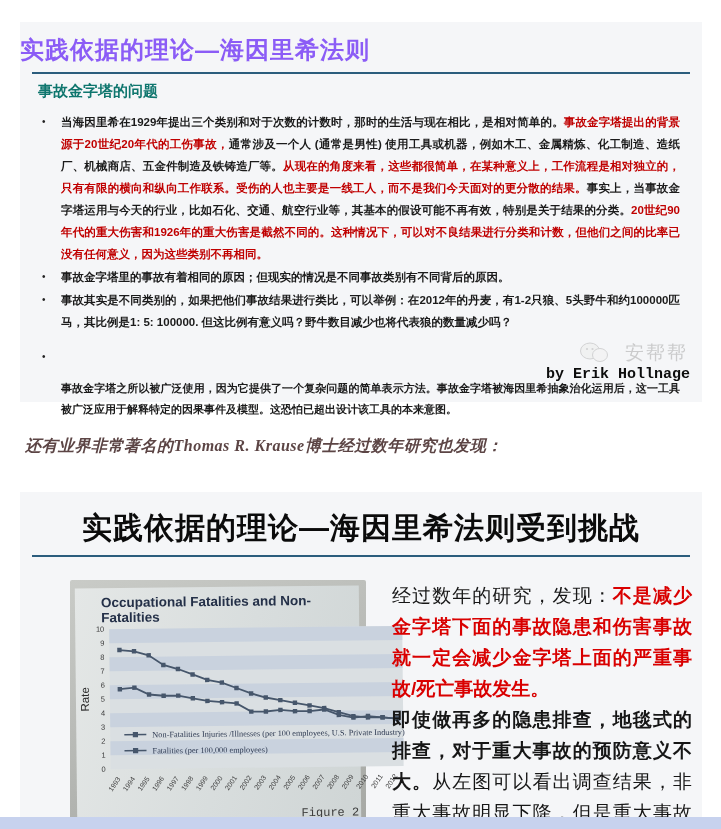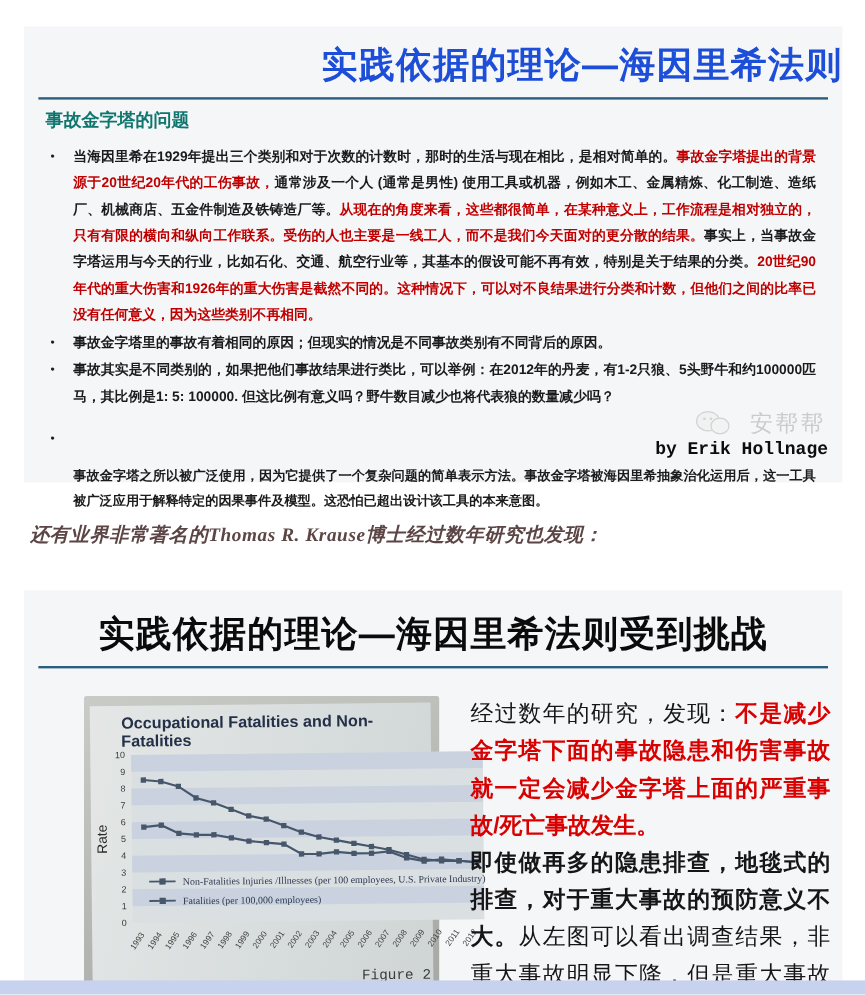--- a/index.html
+++ b/index.html
@@ -1,22 +1,22 @@
 <!DOCTYPE html>
 <html><head>
 <meta charset="utf-8">
 <style>
   html,body{margin:0;padding:0;}
   .page{position:relative;width:721px;height:829px;background:#ffffff;overflow:hidden;
         font-family:"Liberation Sans",sans-serif;}
   
   .slide{position:absolute;left:20px;width:682px;background:#f5f6f8;}
   .slide1{top:22px;height:380px;}
-  .s1-title{margin:0;padding-top:12px;text-align:right;font-size:30px;font-weight:bold;
-            color:#1d4ed8;letter-spacing:1px;}
+  .s1-title{margin:0;padding-top:12px;text-align:left;font-size:24px;font-weight:bold;
+            color:#8b5cf6;letter-spacing:1px;}
   .rule{height:2px;background:#2b5d7d;margin:6px 12px 0 12px;}
   .s1-sub{margin:8px 0 0 18px;font-size:15px;font-weight:bold;color:#0f766e;}
   .bullets{margin:10px 22px 0 22px;}
   .bullet-row{display:flex;margin-bottom:1px;}
   .bullet-row.gap{margin-top:13px;}
   .bullet-dot{width:19px;flex:none;font-size:10px;line-height:22px;color:#222;}
   .bullet-text{flex:1;font-size:11.5px;line-height:22px;text-align:justify;
                font-weight:600;color:#1b1b1b;}
   .bullet-row.small .bullet-text{font-size:11px;line-height:21px;margin-top:32px;}
   .seg-red{color:#c00000;}

